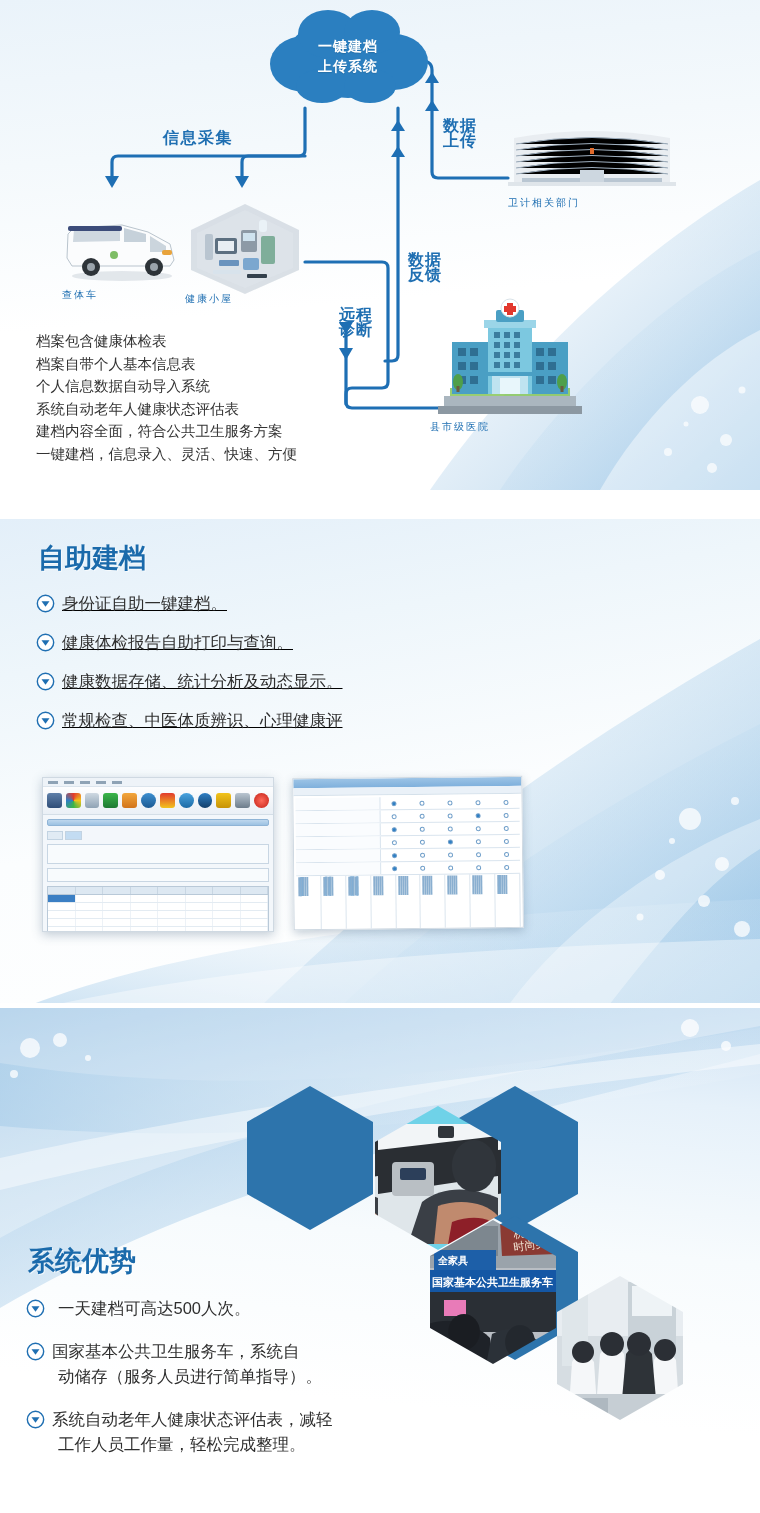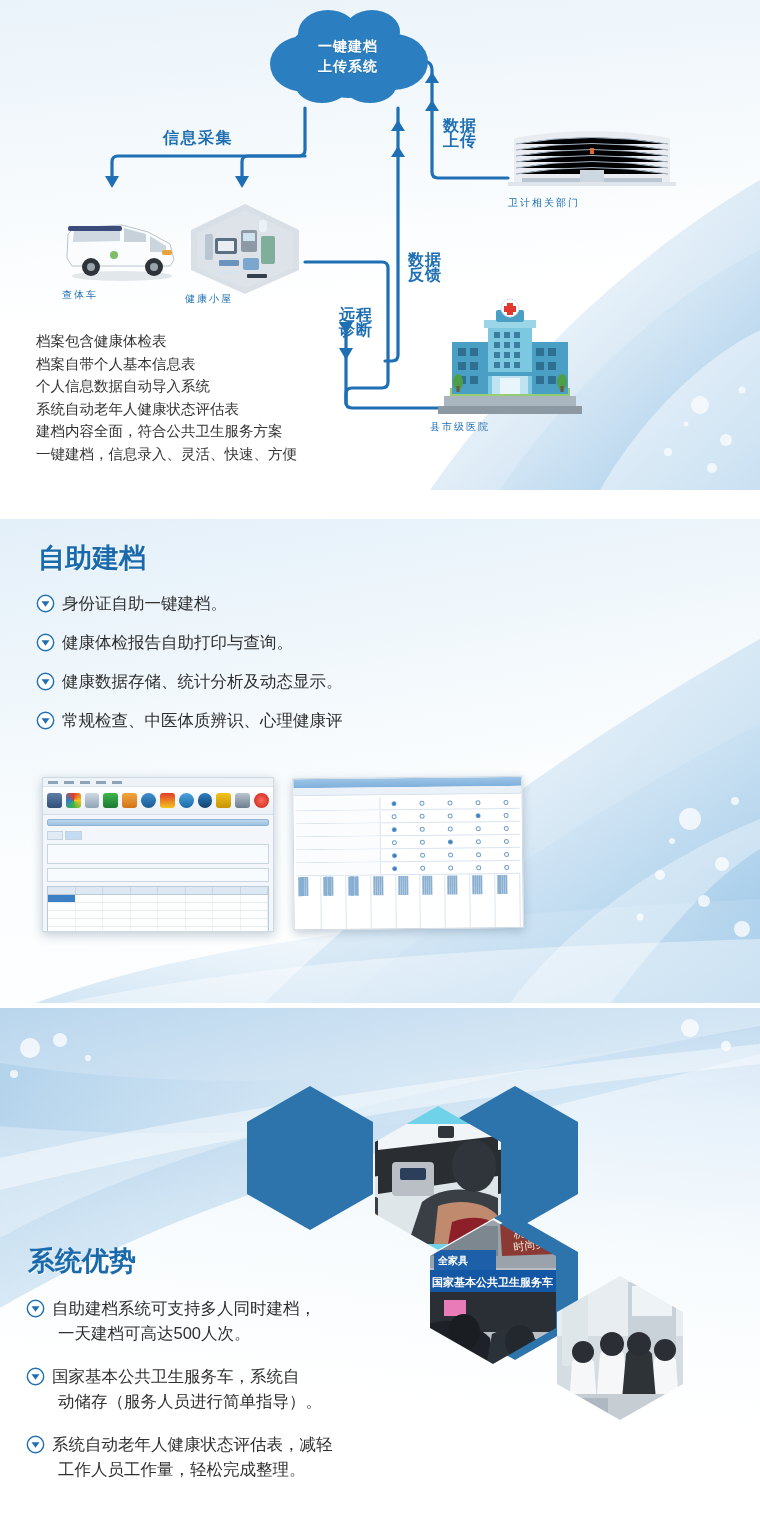--- a/index.html
+++ b/index.html
@@ -363,21 +363,21 @@
         <circle cx="735" cy="282" r="4"></circle>
       <circle cx="704" cy="382" r="6"></circle>
         <circle cx="672" cy="322" r="3"></circle>
       <circle cx="742" cy="410" r="8"></circle>
         <circle cx="640" cy="398" r="3.5"></circle>
     </g>
   </svg>
 
   <div class="sec-title" style="left:38px; top:24px;">自助建档</div>
 
-  <div class="blist" style="left:36px; top:72px; width:470px;">
+  <div class="blist" style="left:36px; top:72px; width:470px;text-decoration:underline;">
 
     <div class="brow">
       <span class="bico">
         <svg viewBox="0 0 20 20">
             <circle cx="10" cy="10" r="8.6" fill="#ffffff" stroke="#1f6fb2" stroke-width="1.5"></circle>
             <path d="M5.8,7.6 L10,13.4 L14.2,7.6 Z" fill="#1f6fb2"></path>
           </svg>
       </span>
       <span class="btxt"><span>身份证自助一键建档。</span></span>
     </div>
@@ -707,21 +707,20 @@
   <div class="blist" style="left:26px; top:288px; width:430px;">
 
     <div class="brow" style="margin-bottom:18px;">
       <span class="bico">
         <svg viewBox="0 0 20 20">
             <circle cx="10" cy="10" r="8.6" fill="#ffffff" stroke="#1f6fb2" stroke-width="1.5"></circle>
             <path d="M5.8,7.6 L10,13.4 L14.2,7.6 Z" fill="#1f6fb2"></path>
           </svg>
       </span>
       <span class="btxt">
-        <span>自助建档系统可支持多人同时建档，</span>
         <span class="l2">一天建档可高达500人次。</span>
       </span>
     </div>
 
     <div class="brow" style="margin-bottom:18px;">
       <span class="bico">
         <svg viewBox="0 0 20 20">
             <circle cx="10" cy="10" r="8.6" fill="#ffffff" stroke="#1f6fb2" stroke-width="1.5"></circle>
             <path d="M5.8,7.6 L10,13.4 L14.2,7.6 Z" fill="#1f6fb2"></path>
           </svg>

